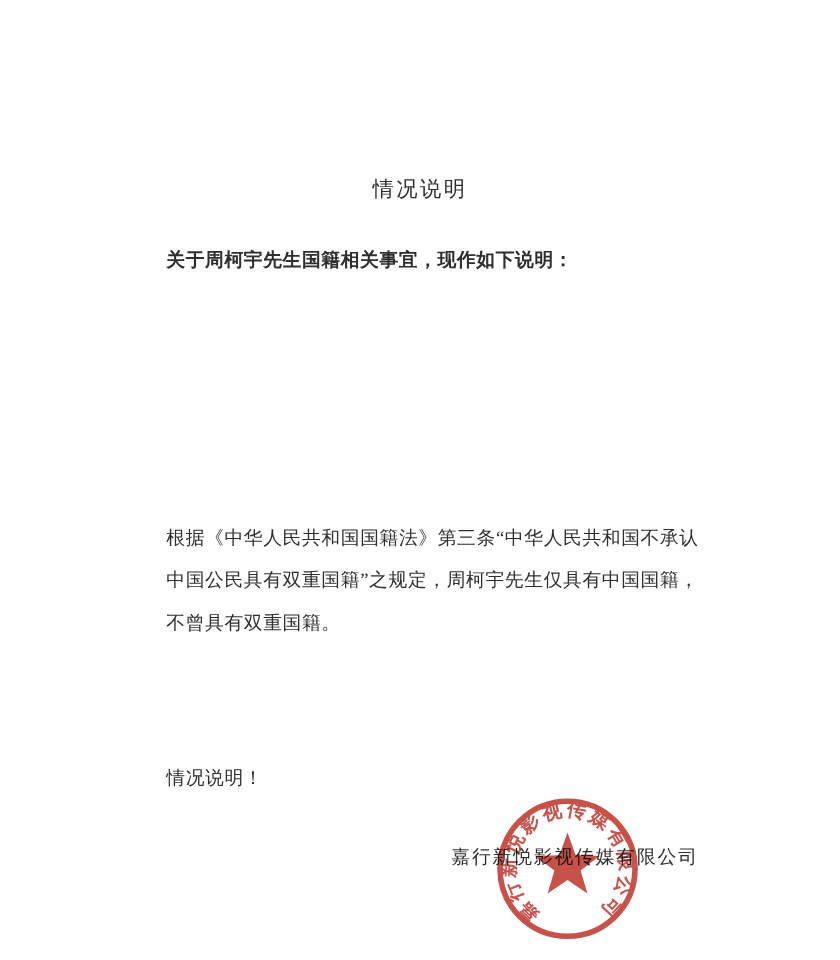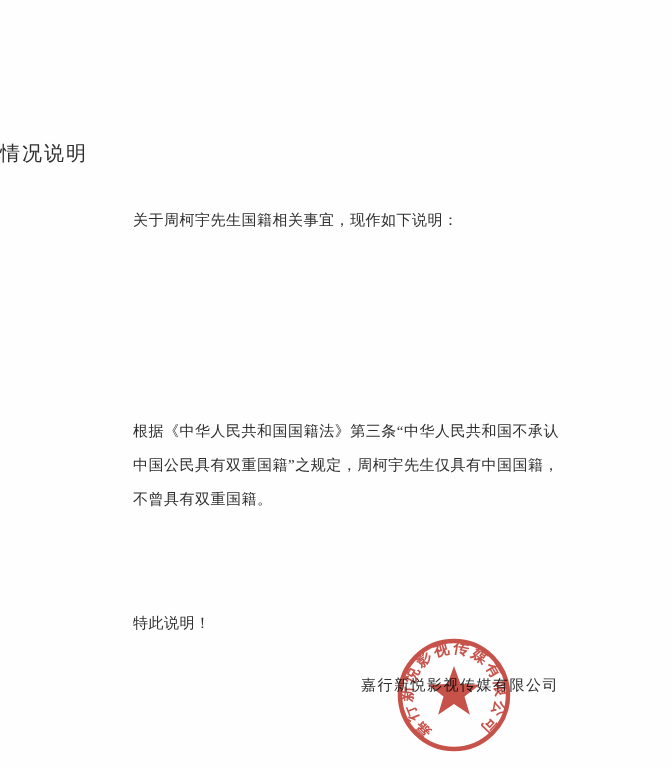--- a/index.html
+++ b/index.html
@@ -10,37 +10,38 @@
     background: #fefefe;
     overflow: hidden;
     font-family: "Liberation Serif", "DejaVu Serif", serif;
     color: #2e2e2e;
   }
   .doc-title {
     position: absolute;
     top: 140px;
     left: 0;
     width: 100%;
-    font-size: 20px;
+    text-align: center;
+    font-size: 17px;
     font-weight: 400;
     letter-spacing: 2px;
     margin: 0;
   }
   .para {
     position: absolute;
     left: 133px;
     width: 426px;
     margin: 0;
     font-size: 15px;
     line-height: 34px;
     text-align: justify;
     text-justify: inter-ideograph;
     letter-spacing: 0.5px;
   }
-  .p1 { top: 203px; }
+  .p1 { top: 192px; font-weight: bold; }
   .p2 { top: 254px; }
   .p3 { top: 414px; }
   .p4 { top: 540px; }
   .p5 { top: 606px; }
   .sign-line {
     position: absolute;
     left: 133px;
     width: 426px;
     margin: 0;
     font-size: 15px;
@@ -62,21 +63,21 @@
 </style>
 </head>
 <body>
 
 <div class="page">
 
   <h1 class="doc-title">情况说明</h1>
 
   <p class="para p1">关于周柯宇先生国籍相关事宜，现作如下说明：</p>
   <p class="para p3">根据《中华人民共和国国籍法》第三条“中华人民共和国不承认中国公民具有双重国籍”之规定，周柯宇先生仅具有中国国籍，不曾具有双重国籍。</p>
-  <p class="para p5">特此说明！</p>
+  <p class="para p5">情况说明！</p>
 
   <p class="sign-line company-line">嘉行新悦影视传媒有限公司</p>
 
   <svg class="stamp" viewBox="0 0 140 140" aria-hidden="true">
     <circle cx="70" cy="70" r="54" fill="none" stroke="#bf3a31" stroke-width="4.5"></circle>
     <defs>
       <path id="sealArc" d="M 49 106.4 A 42 42 0 1 1 91 106.4" fill="none"></path>
     </defs>
     <text font-size="15.5" font-weight="bold" fill="#bf3a31" letter-spacing="2.4" font-family="Liberation Serif, DejaVu Serif, serif">
       <textPath href="#sealArc" startOffset="1">嘉行新悦影视传媒有限公司</textPath>

